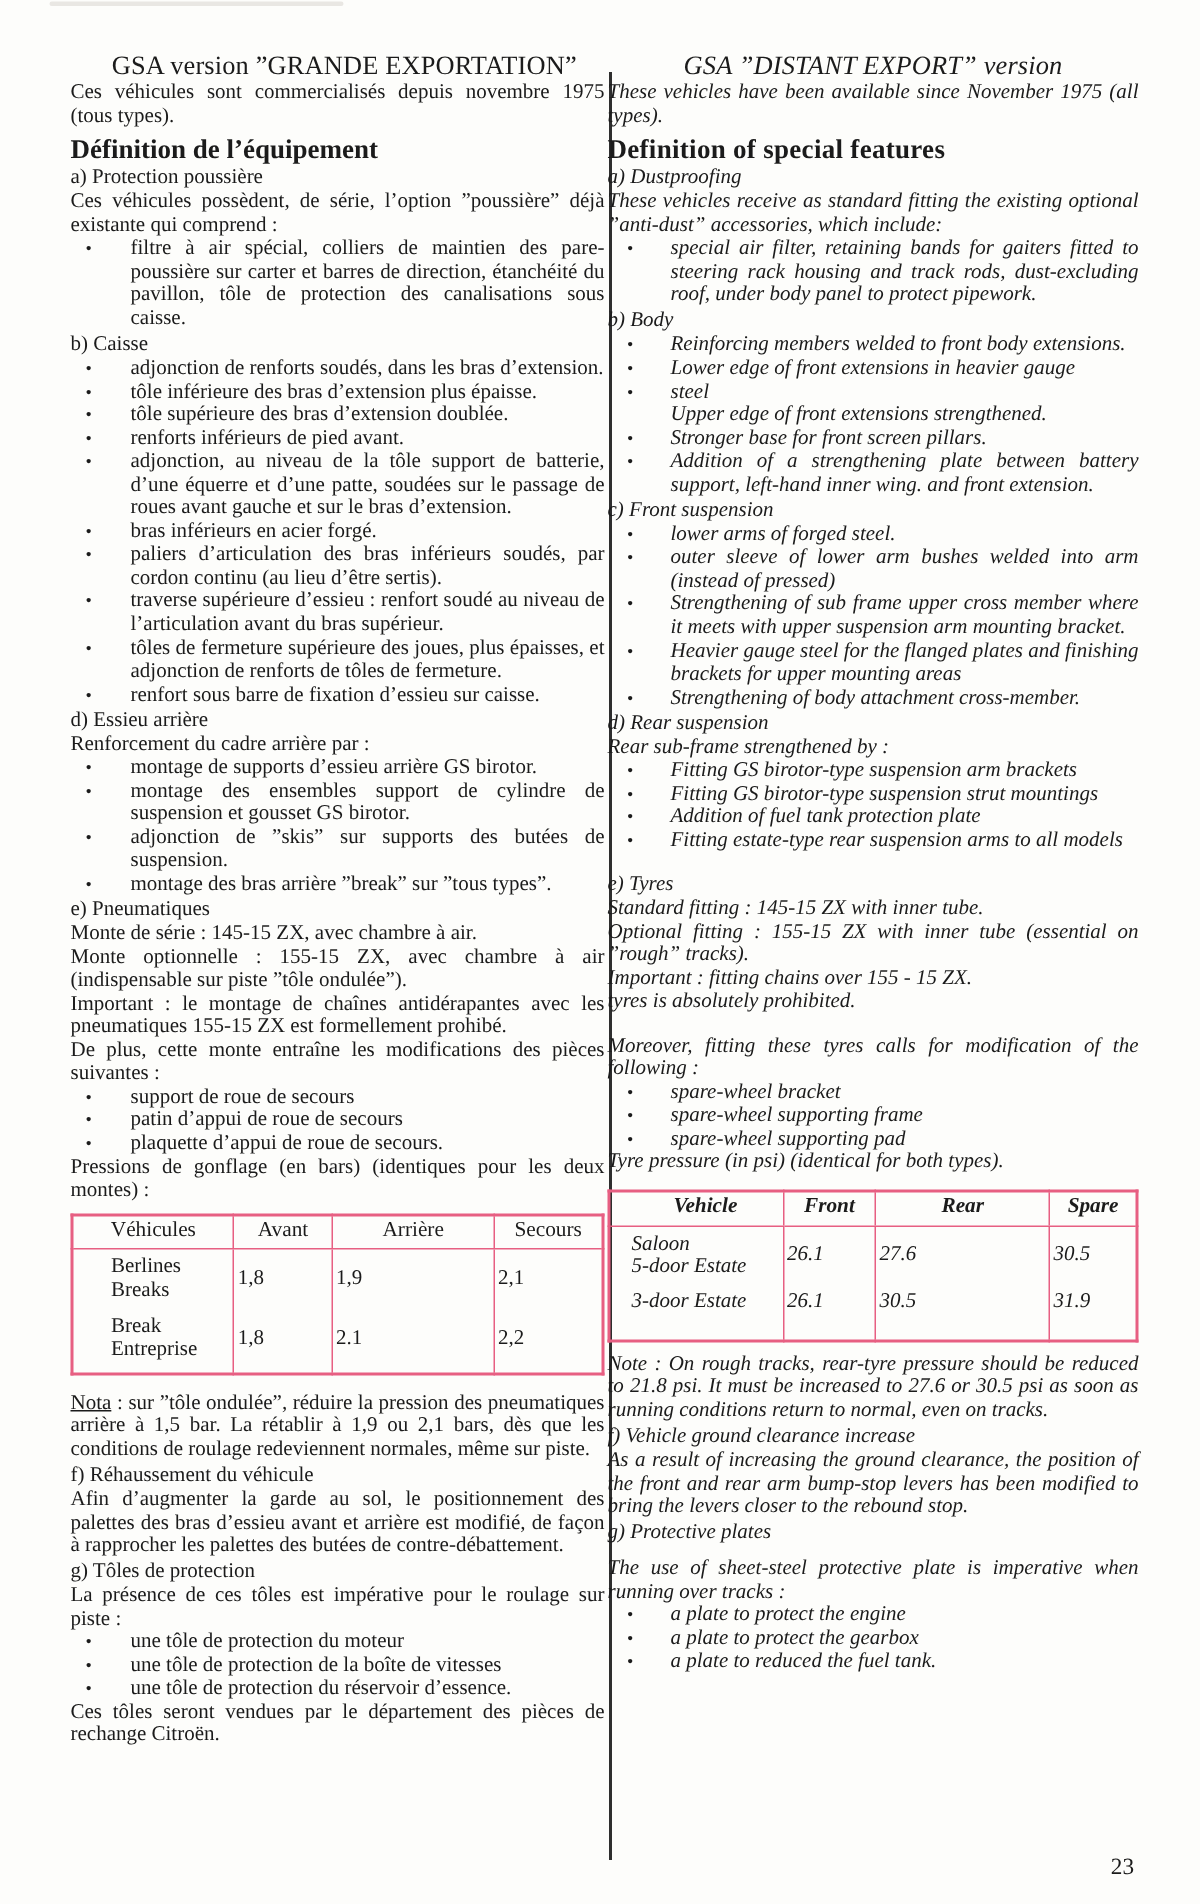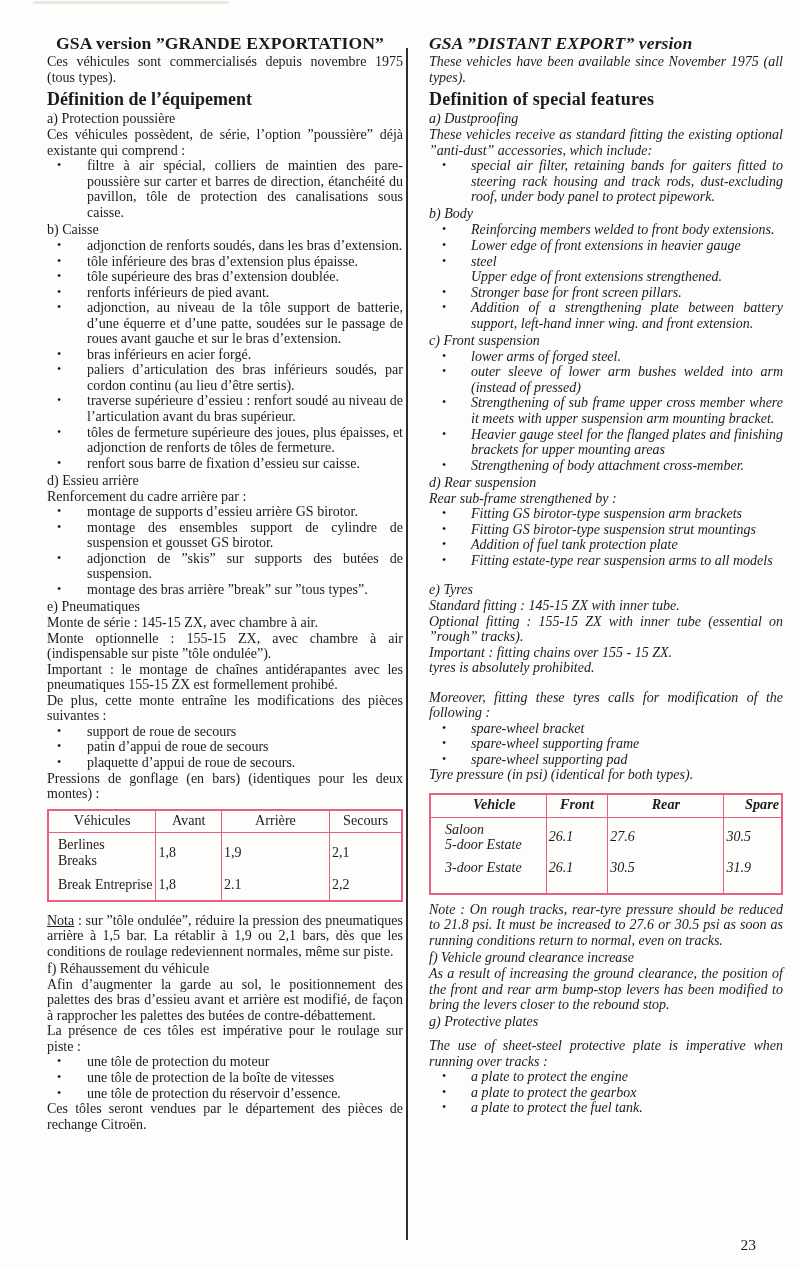--- a/index.html
+++ b/index.html
@@ -12,23 +12,23 @@
     width:800px;height:1269px;
     background:var(--paper);
     font-family:"Liberation Serif", serif;
     color:var(--ink);
   }
   .page{position:relative;width:800px;height:1269px;overflow:hidden;}
   .top-smudge{position:absolute;left:33px;top:1px;width:196px;height:3px;background:#e9e7e3;border-radius:2px;}
   .divider{position:absolute;left:406px;top:48px;width:1.5px;height:1192px;background:#2e2e2e;}
   .col{position:absolute;top:33px;font-size:14px;line-height:15.55px;text-align:justify;}
   .col-left{left:47px;width:356px;}
-  .col-right{left:429px;width:354px;font-style:italic;}
-
-  .blk-title{font-weight:bold;font-size:17.6px;line-height:20px;text-align:left;white-space:nowrap;margin:0 0 1px 0;letter-spacing:.1px;}
+  .col-right{left:405px;width:354px;font-style:italic;}
+
+  .blk-title{font-weight:normal;font-size:17.6px;line-height:20px;text-align:center;white-space:nowrap;margin:0 0 1px 0;letter-spacing:.1px;}
   .col-left .blk-title{margin-left:9px;}
   .blk-heading{font-weight:bold;font-size:18px;line-height:19px;text-align:left;margin:5px 0 2px;}
   .col-right .blk-heading{font-style:normal;letter-spacing:.2px;}
   .blk-section{text-align:left;margin:1.5px 0 .5px;}
   .blk-para{margin:0;}
   .blk-indent{padding-left:42px;}
   .blk-bullet{position:relative;padding-left:40px;margin:0;}
   .col-right .blk-bullet{padding-left:42px;}
   .blk-bullet .dot{position:absolute;left:10px;top:0;font-size:12px;font-style:normal;}
   .col-right .blk-bullet .dot{left:13px;}
@@ -36,32 +36,32 @@
   .note-label{text-decoration:underline;}
 
   .blk-table{margin:7px 0 11px;}
   .col-right .blk-table{margin:10px 0 7px;}
   .blk-table table{width:100%;border-collapse:collapse;border:2.5px solid var(--table-border);font-size:14px;}
   .blk-table th,.blk-table td{border-left:1.6px solid var(--table-border);}
   .blk-table th:first-child,.blk-table td:first-child{border-left:none;}
   .blk-table thead th{border-bottom:1.6px solid var(--table-border);font-weight:normal;text-align:center;padding:2px 2px 4px;font-size:14.2px;}
   .col-right .blk-table thead th{font-weight:bold;}
   .blk-table td{text-align:left;vertical-align:middle;padding:4px 2px;}
-  .blk-table td.cell-label{text-align:left;padding-left:9px;white-space:pre-line;line-height:15.4px;}
+  .blk-table td.cell-label{text-align:left;padding-left:25px;white-space:pre-line;line-height:15.4px;}
   .col-right .blk-table td.cell-label{padding-left:14px;}
   .col-left .blk-table tbody tr:last-child td{padding-bottom:7px;padding-top:5px;}
   .col-right .blk-table tbody tr:last-child td{padding-bottom:17px;padding-top:4px;}
   .col-left .blk-table th:nth-child(1){width:30.5%;}
   .col-left .blk-table th:nth-child(2){width:18.5%;}
   .col-left .blk-table th:nth-child(3){width:30.5%;}
   .col-left .blk-table th:nth-child(4){width:20.5%;}
   .col-right .blk-table th:nth-child(1){width:33%;padding-left:14px;}
   .col-right .blk-table th:nth-child(2){width:17.5%;}
   .col-right .blk-table th:nth-child(3){width:33%;}
-  .col-right .blk-table th:nth-child(4){width:16.5%;text-align:right;}
+  .col-right .blk-table th:nth-child(4){width:16.5%;}
 
   .page-number{position:absolute;right:44px;bottom:15px;font-size:15.5px;}
 </style>
 </head>
 <body>
 
 <div class="page">
   <div class="top-smudge"></div>
   <div class="divider"></div>
   <div class="col col-left">
@@ -120,20 +120,21 @@
               <td class="cell-num">1,8</td>
               <td class="cell-num">2.1</td>
               <td class="cell-num">2,2</td>
             </tr>
           </tbody>
         </table>
       </div>
       <div class="blk-para"><span class="note-label">Nota</span><span> : sur ”tôle ondulée”, réduire la pression des pneumatiques arrière à 1,5 bar. La rétablir à 1,9 ou 2,1 bars, dès que les conditions de roulage redeviennent normales, même sur piste.</span></div>
       <div class="blk-section">f) Réhaussement du véhicule</div>
       <div class="blk-para">Afin d’augmenter la garde au sol, le positionnement des palettes des bras d’essieu avant et arrière est modifié, de façon à rapprocher les palettes des butées de contre-débattement.</div>
+      <div class="blk-section">g) Tôles de protection</div>
       <div class="blk-para">La présence de ces tôles est impérative pour le roulage sur piste :</div>
       <div class="blk-bullet"><span class="dot">•</span><span class="btxt">une tôle de protection du moteur</span></div>
       <div class="blk-bullet"><span class="dot">•</span><span class="btxt">une tôle de protection de la boîte de vitesses</span></div>
       <div class="blk-bullet"><span class="dot">•</span><span class="btxt">une tôle de protection du réservoir d’essence.</span></div>
       <div class="blk-para">Ces tôles seront vendues par le département des pièces de rechange Citroën.</div>
     </div>
   <div class="col col-right">
       <div class="blk-title">GSA ”DISTANT EXPORT” version</div>
       <div class="blk-para">These vehicles have been available since November 1975 (all types).</div>
       <div class="blk-heading">Definition of special features</div>
@@ -199,16 +200,16 @@
         </table>
       </div>
       <div class="blk-para">Note : On rough tracks, rear-tyre pressure should be reduced to 21.8 psi. It must be increased to 27.6 or 30.5 psi as soon as running conditions return to normal, even on tracks.</div>
       <div class="blk-section">f) Vehicle ground clearance increase</div>
       <div class="blk-para">As a result of increasing the ground clearance, the position of the front and rear arm bump-stop levers has been modified to bring the levers closer to the rebound stop.</div>
       <div class="blk-section">g) Protective plates</div>
       <div class="blk-spacer" style="height: 8px;"></div>
       <div class="blk-para">The use of sheet-steel protective plate is imperative when running over tracks :</div>
       <div class="blk-bullet"><span class="dot">•</span><span class="btxt">a plate to protect the engine</span></div>
       <div class="blk-bullet"><span class="dot">•</span><span class="btxt">a plate to protect the gearbox</span></div>
-      <div class="blk-bullet"><span class="dot">•</span><span class="btxt">a plate to protect the fuel tank.</span></div>
+      <div class="blk-bullet"><span class="dot">•</span><span class="btxt">a plate to reduced the fuel tank.</span></div>
     </div>
   <div class="page-number">23</div>
 </div>
 
 </body></html>

